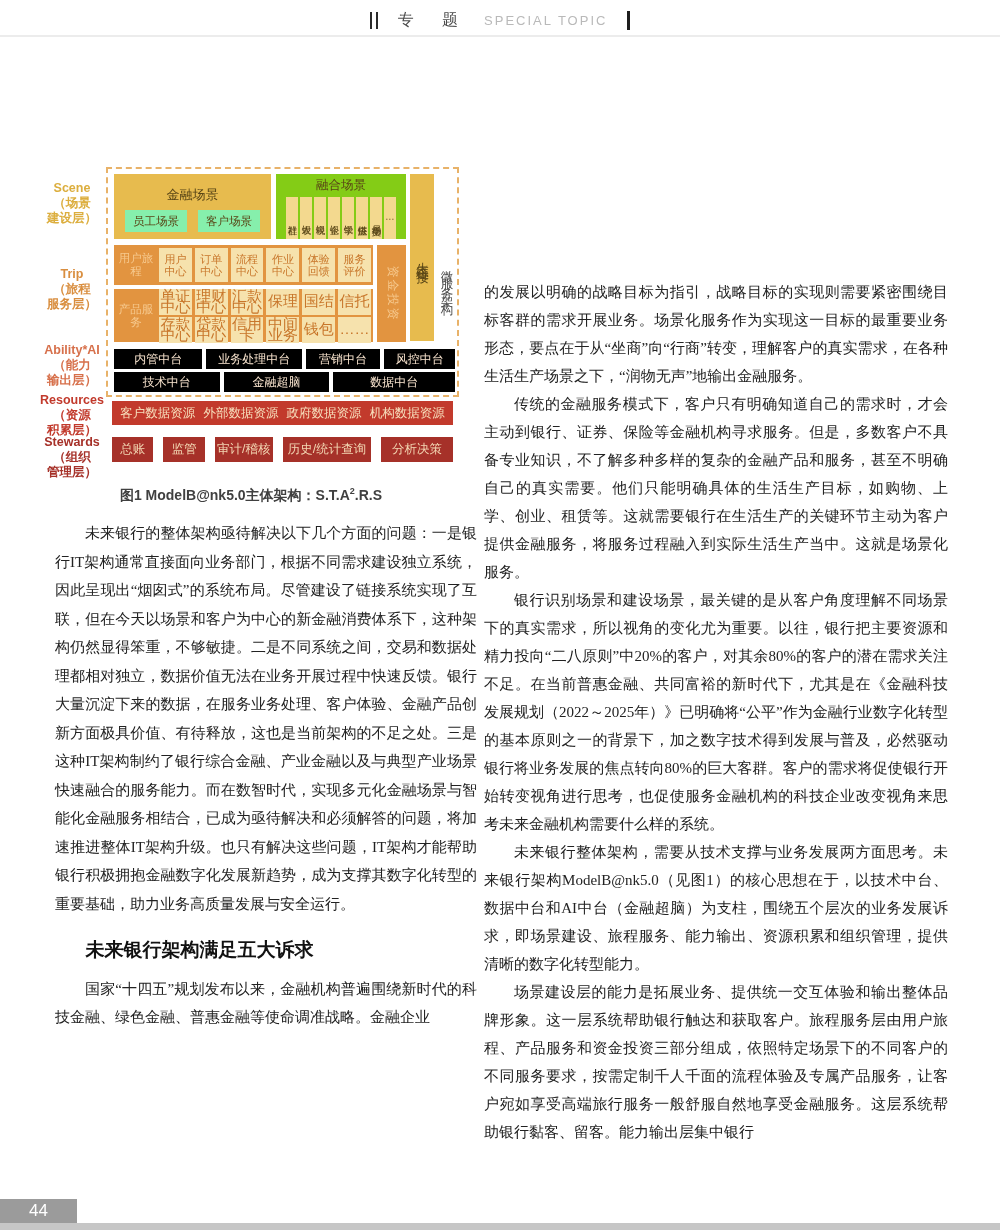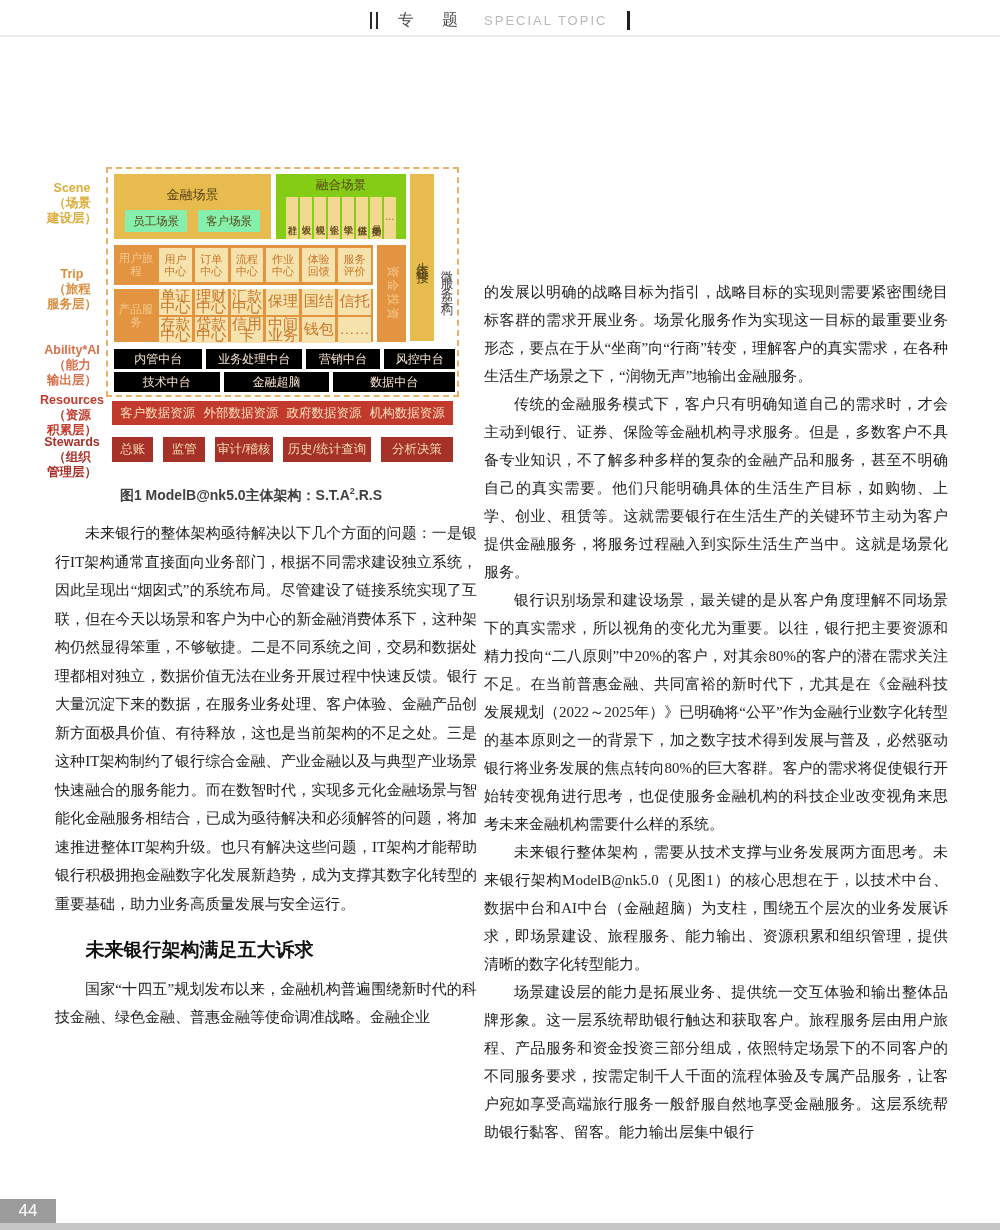--- a/index.html
+++ b/index.html
@@ -79,21 +79,21 @@
   
   .bodycol{position:absolute;font-family:"Liberation Serif","DejaVu Serif",serif;
            color:#222;font-size:15px;line-height:28.5px;text-align:justify;}
   .col-left{left:55px;top:519px;width:422px;}
   .col-right{left:484px;top:278px;width:464px;line-height:28px;}
   .bodycol p{margin:0;}
   .indent{text-indent:2em;}
   .section-heading{font-size:19px;font-weight:bold;color:#111;margin:18px 0 10px 0;
                    text-indent:1.6em;font-family:"Liberation Serif","DejaVu Serif",serif;}
   
-  .page-num{position:absolute;left:0;top:1199px;width:56px;height:24px;background:#9b9b9b;
+  .page-num{position:absolute;left:0;top:1199px;width:77px;height:24px;background:#9b9b9b;
             color:#fff;font-size:17px;display:flex;align-items:center;justify-content:center;}
   .bottom-bar{position:absolute;left:0;top:1223px;width:100%;height:7px;background:#c6c6c6;}
 </style>
 </head>
 <body>
 
 <div class="page">
 
   <div class="header">
     <span class="dbars">

